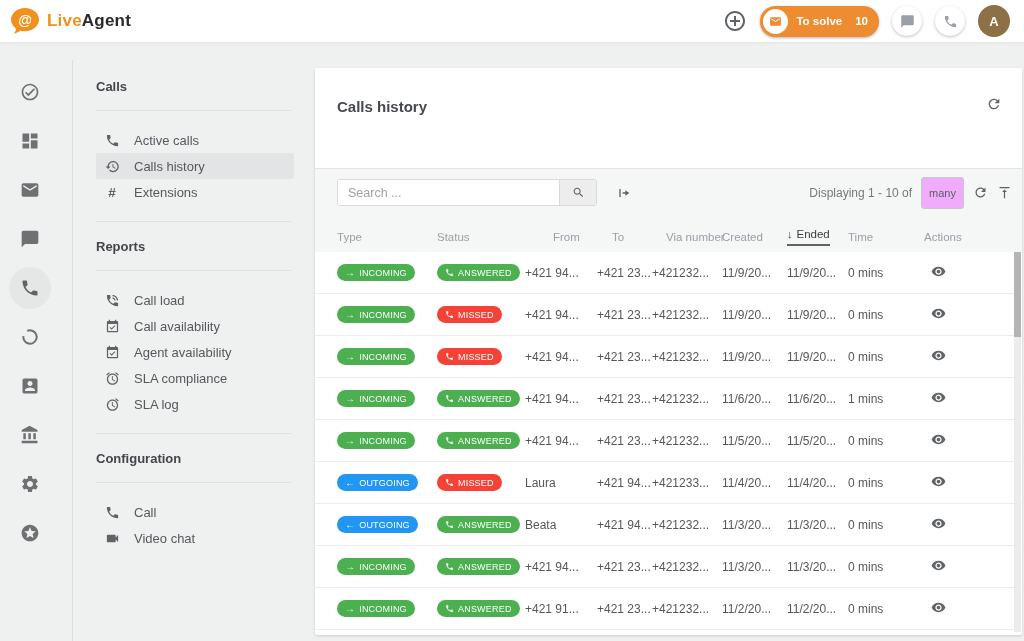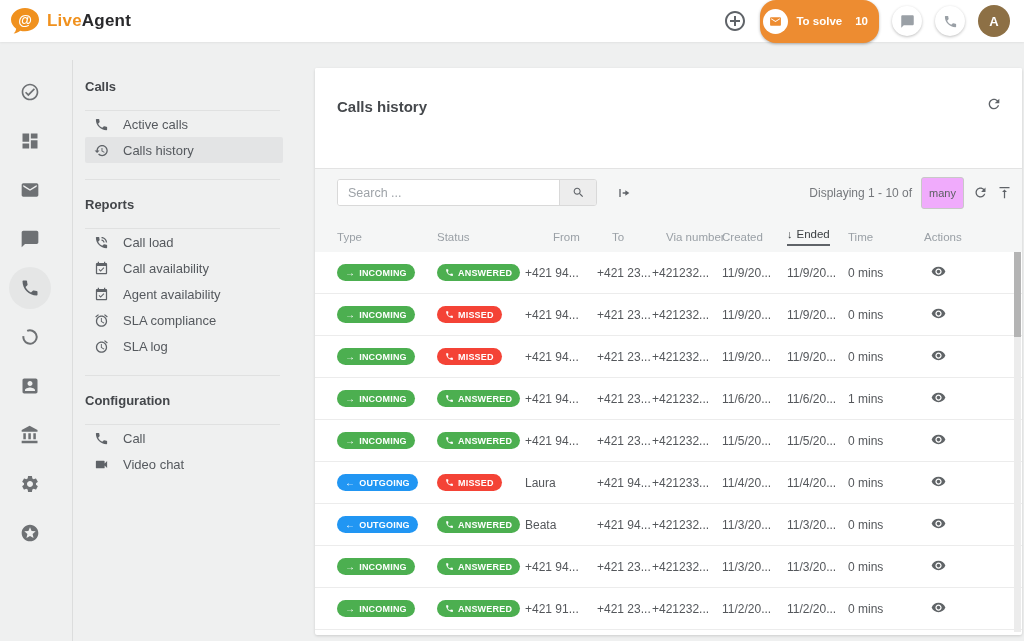--- a/index.html
+++ b/index.html
@@ -12,45 +12,45 @@
             padding:0 14px 0 10px; box-shadow:0 1px 2px rgba(0,0,0,.06); z-index:5; }
   .logo { display:flex; align-items:center; gap:7px; }
   .logo-text { font-size:17px; font-weight:bold; letter-spacing:.2px; }
   .logo-live { color:#f0911e;text-align:center; }
   .logo-agent { color:#29292b; }
   .top-actions { display:flex; align-items:center; gap:13px; }
   .icon-plain { color:#5f6368; display:flex; align-items:center; }
   .circle-btn { width:30px; height:30px; border-radius:50%; background:#fff;
                 box-shadow:0 1px 3px rgba(0,0,0,.25); display:flex; align-items:center;
                 justify-content:center; color:#9aa0a6; cursor:pointer; }
-  .tosolve { display:flex; align-items:center; height:43px; border-radius:16px;
+  .tosolve { display:flex; align-items:center; height:31px; border-radius:16px;
              background:#ed8c31; padding:0 11px 0 3px; gap:8px;
              box-shadow:0 1px 3px rgba(0,0,0,.3); cursor:pointer; }
   .tosolve-circle { width:25px; height:25px; border-radius:50%; background:#fff;
                     display:flex; align-items:center; justify-content:center; }
   .tosolve-label { color:#fff; font-weight:bold; font-size:11.5px; }
   .tosolve-count { color:#fff; font-weight:bold; font-size:11.5px; margin-left:5px; }
   .avatar { width:32px; height:32px; border-radius:50%; background:#8d7045; color:#fff;
             font-weight:bold; font-size:13px; display:flex; align-items:center;
             justify-content:center; cursor:pointer; }
 
   
   .rail { position:absolute; left:0; top:42px; width:60px; bottom:0; padding-top:25px; }
   .rail-item { height:49px; display:flex; align-items:center; justify-content:center;
                color:#6e7174; cursor:pointer; }
   .rail-active-bg { width:42px; height:42px; border-radius:50%; background:#e5e6e6;
                     display:flex; align-items:center; justify-content:center; }
   .v-divider { position:absolute; left:72px; top:60px; bottom:0; width:1px; background:#dcdddd; }
 
   
-  .panel { position:absolute; left:62px; top:42px; width:228px; }
+  .panel { position:absolute; left:73px; top:42px; width:228px; }
   .side-title { margin:17px 0 0 23px; font-size:13px; font-weight:bold; color:#43464a; }
   .side-title.first { margin-top:37px; }
   .side-divider { margin:16px 10px 0 23px; border-top:1px solid #e0e1e1; }
-  .menu-group { }
+  .menu-group { margin-top:16px; }
   .menu-item { margin:0 7px 0 23px; padding:5px 0 5px 8px; display:flex; align-items:center;
                gap:14px; font-size:13px; color:#55595e; border-radius:2px; cursor:pointer; }
   .menu-item.active { background:#e3e4e5; }
   .menu-item .mi { width:16px; height:16px; display:flex; align-items:center;
                    justify-content:center; color:#5f6368; flex:0 0 16px; }
   .hash-icon::before { content:"#"; font-size:13.5px; font-weight:bold; color:#5f6368; }
 
   
   .card { position:absolute; left:315px; top:68px; width:707px; height:567px; background:#fff;
           border-radius:2px; box-shadow:0 1px 3px rgba(0,0,0,.15); overflow:hidden; }
@@ -97,21 +97,21 @@
   .h-actions { padding-left:6px; }
   .sort-wrap { display:inline-flex; align-items:center; gap:4px; color:#3c4043;
                border-bottom:2px solid #5f6368; padding-bottom:4px; }
   .sort-arrow { font-size:11px; }
 
   
   .tbody { background:#fff; position:relative; }
   .trow { height:42px; border-bottom:1px solid #ececec; background:#fff; cursor:pointer; }
   .td { font-size:12px; color:#54575b; white-space:nowrap; overflow:hidden; }
   .badge { display:inline-flex; align-items:center; gap:4px; height:17px; border-radius:9px;
-           padding:0 8px; color:#fff; font-size:9px; font-weight:bold; letter-spacing:.2px; }
+           padding:0 8px; color:#fff; font-size:9px; font-weight:normal; letter-spacing:.2px; }
   .b-green { background:#4caf50; }
   .b-blue { background:#2196f3; }
   .b-red { background:#f44336; }
   .arr { font-size:10px; line-height:1; }
   .arr-in::before { content:"\2192"; }
   .arr-out::before { content:"\2190"; }
   .ph { width:9px; height:9px; }
   .td-actions { padding-left:13px; }
   .eye-btn { display:inline-flex; color:#606467; }
 
@@ -233,20 +233,24 @@
         </span>
       <span>Active calls</span>
     </div>
     <div class="menu-item active">
       <span class="mi">
           <svg width="15" height="15" viewBox="0 0 24 24" fill="#5f6368">
             <path d="M13 3c-4.97 0-9 4.03-9 9H1l3.89 3.89.07.14L9 12H6c0-3.87 3.13-7 7-7s7 3.13 7 7-3.13 7-7 7c-1.93 0-3.68-.79-4.94-2.06l-1.42 1.42C8.27 19.99 10.51 21 13 21c4.97 0 9-4.03 9-9s-4.03-9-9-9zm-1 5v5l4.28 2.54.72-1.21-3.5-2.08V8H12z"></path>
           </svg>
         </span>
       <span>Calls history</span>
+    </div>
+    <div class="menu-item">
+      <span class="mi hash-icon"></span>
+      <span>Extensions</span>
     </div>
   </div>
   <div class="side-divider"></div>
   <div class="side-title">Reports</div>
   <div class="side-divider"></div>
   <div class="menu-group">
     <div class="menu-item">
       <span class="mi">
           <svg width="15" height="15" viewBox="0 0 24 24" fill="#5f6368">
             <path d="M20 15.5c-1.25 0-2.45-.2-3.57-.57-.35-.11-.74-.03-1.02.24l-2.2 2.2c-2.83-1.44-5.15-3.75-6.59-6.59l2.2-2.21c.28-.26.36-.65.25-1C8.7 6.45 8.5 5.25 8.5 4c0-.55-.45-1-1-1H4c-.55 0-1 .45-1 1 0 9.39 7.61 17 17 17 .55 0 1-.45 1-1v-3.5c0-.55-.45-1-1-1zM19 12h2c0-4.97-4.03-9-9-9v2c3.87 0 7 3.13 7 7zm-4 0h2c0-2.76-2.24-5-5-5v2c1.66 0 3 1.34 3 3z"></path>

